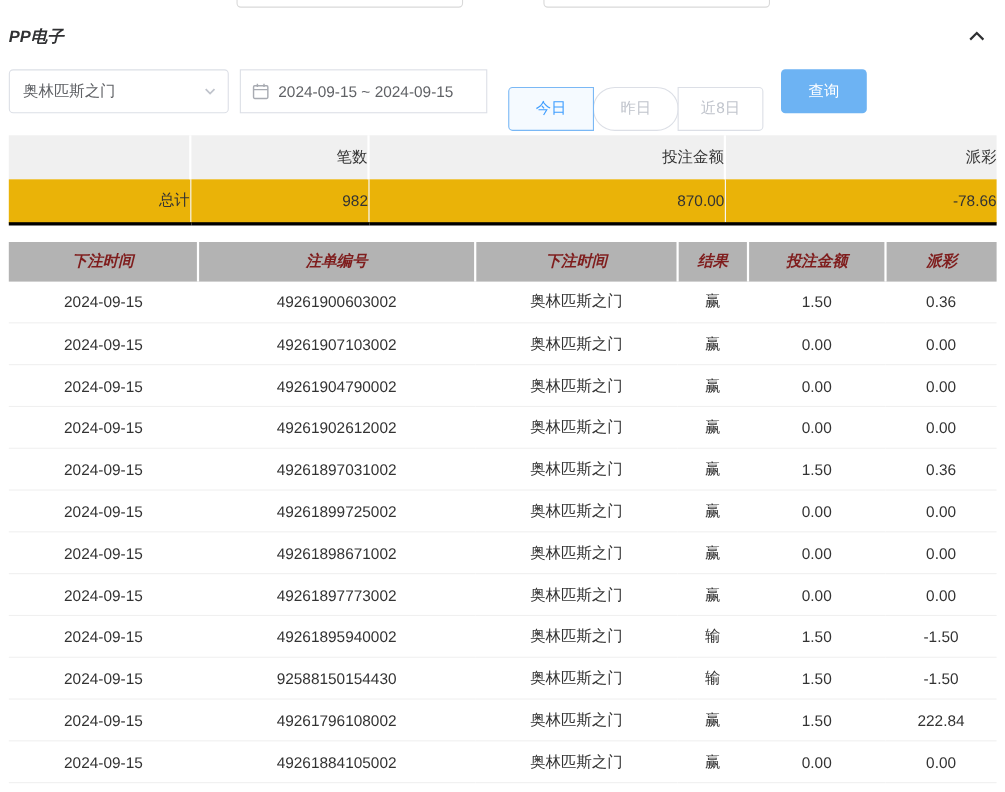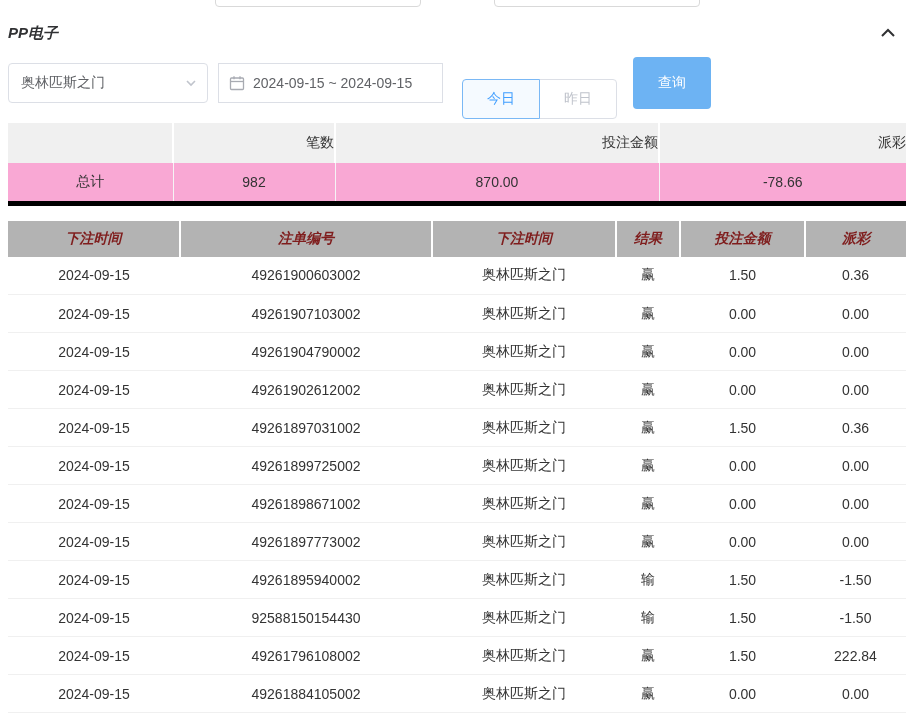--- a/index.html
+++ b/index.html
@@ -50,36 +50,36 @@
     border:1px solid #dcdfe6; color:#c0c4cc;
     font-size:14px; font-family:inherit; cursor:pointer;
   }
   .qb + .qb { margin-left:-1px;border-radius:20px; }
   .qb:first-child { border-radius:4px 0 0 4px; }
   .qb:last-child { border-radius:0 4px 4px 0; }
   .qb.active {
     color:#409eff; border-color:#7ab8f5; background:#f5faff; position:relative; z-index:1;
   }
   .query-btn {
-    margin-left:16px; width:78px; height:52px;
+    margin-left:16px; width:78px; height:40px;
     background:#6db3f3; border:none; border-radius:4px;
     color:#fff; font-size:14px; font-family:inherit; cursor:pointer;
   }
 
   table { border-collapse:collapse; table-layout:fixed; width:898px; }
 
   .summary { margin-top:20px; }
   .summary th {
     height:40px; background:#f0f0f0; font-weight:400; font-size:14px; color:#333;
     text-align:right; border-right:2px solid #fff;
   }
   .summary th:last-child { border-right:none; }
   .summary td {
-    height:40px; font-size:14px; color:#333; text-align:center;
-    border-bottom:5px solid #000000; border-right:1px solid #f5f5f5; background:#f9a8d4;
+    height:40px; font-size:14px; color:#333; text-align:right;
+    border-bottom:3px solid #000000; border-right:1px solid #f5f5f5; background:#eab308;
   }
   .summary td:last-child { border-right:none; }
 
   .bets { margin-top:15px; }
   .bets th {
     height:36px; background:#b3b3b3; color:#7f1d1d; font-weight:700; font-size:14px;
     text-align:center; border-right:2px solid #fff;font-style:italic;
   }
   .bets th:last-child { border-right:none; }
   .bets td {
@@ -119,20 +119,21 @@
       <line x1="1.5" y1="6.5" x2="14.5" y2="6.5"></line>
       <line x1="5" y1="1.2" x2="5" y2="4.2"></line>
       <line x1="11" y1="1.2" x2="11" y2="4.2"></line>
     </svg>
     <span>2024-09-15 ~ 2024-09-15</span>
   </div>
 
   <div class="btn-group">
     <button class="qb active">今日</button>
     <button class="qb">昨日</button>
+    <button class="qb">近8日</button>
   </div>
 
   <button class="query-btn">查询</button>
 </div>
 
 <table class="summary">
   <colgroup>
       <col style="width:165px">
       <col style="width:162px">
       <col style="width:324px">

